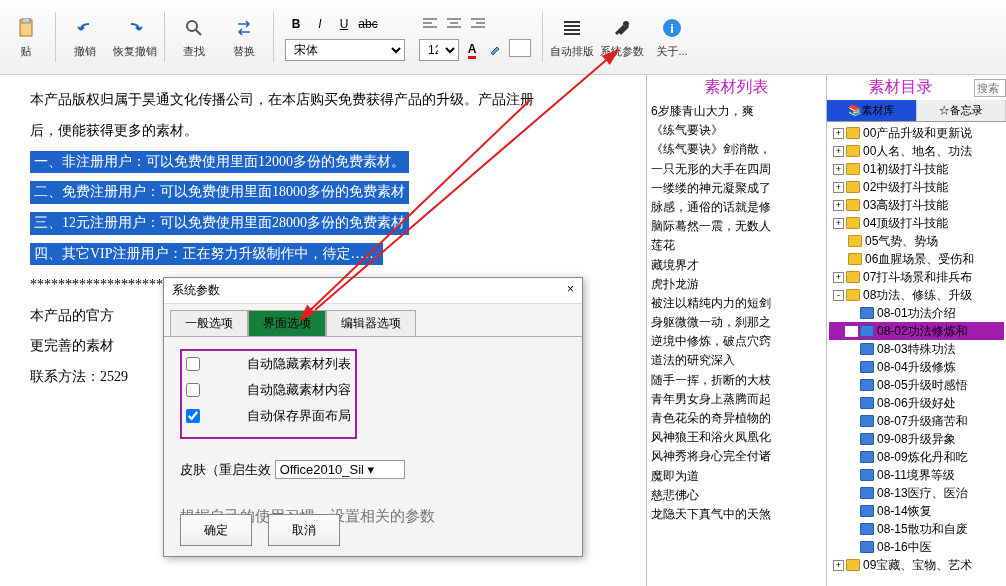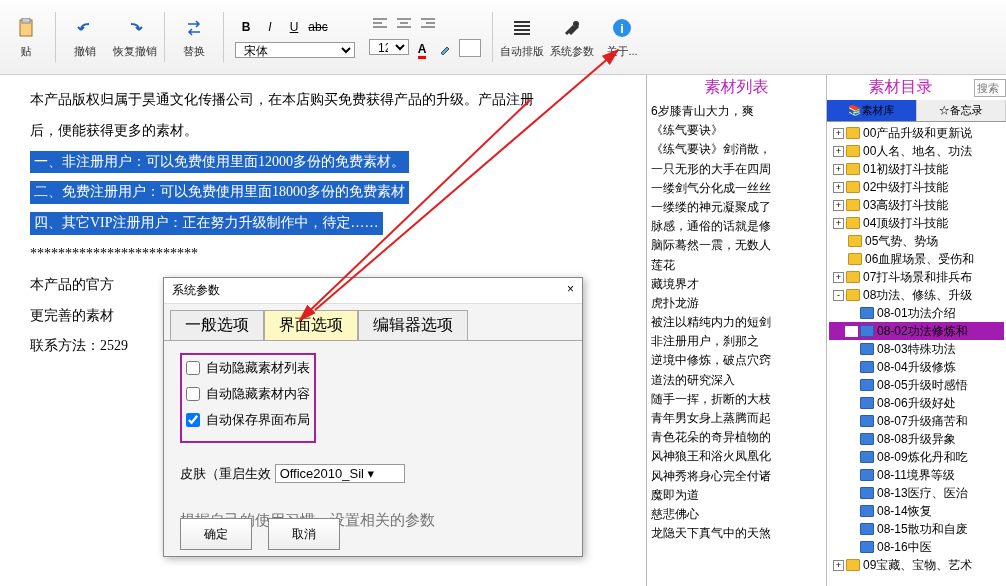--- a/index.html
+++ b/index.html
@@ -6,21 +6,21 @@
   body { font-family: "Microsoft YaHei", SimSun, sans-serif; font-size: 12px; background: #fff; width: 1006px; height: 586px; overflow: hidden; position: relative; }
   
   .toolbar { display: flex; align-items: center; height: 75px; border-bottom: 1px solid #ccc; background: linear-gradient(#fdfdfd,#f0f0f0); padding: 0 2px; gap: 2px; }
   .tool-btn { display: flex; flex-direction: column; align-items: center; justify-content: center; width: 48px; height: 60px; cursor: pointer; }
   .tool-btn .ico { width: 24px; height: 24px; display: flex; align-items: center; justify-content: center; }
   .tool-btn .lbl { font-size: 11px; color: #333; margin-top: 4px; }
   .tool-sep { width: 1px; height: 50px; background: #ccc; margin: 0 3px; }
   .fmt-row { display: flex; flex-direction: column; gap: 4px; margin: 0 6px; }
   .fmt-group { display: flex; gap: 2px; }
   .fmt-btn { width: 22px; height: 22px; display: flex; align-items: center; justify-content: center; border: 1px solid transparent; cursor: pointer; }
-  .font-sel { height: 16px; border: 1px solid #999; background: #fff; padding: 0 4px; font-size: 12px; }
+  .font-sel { height: 22px; border: 1px solid #999; background: #fff; padding: 0 4px; font-size: 12px; }
   .font-sel.name { width: 120px; }
   .font-sel.size { width: 40px; }
   .color-swatch { width: 22px; height: 18px; border: 1px solid #999; display: inline-block; }
   
   .main { display: flex; height: calc(100% - 75px); }
   .editor { flex: 1; padding: 10px 30px; overflow: hidden; position: relative; font-size: 14px; line-height: 2.2; font-family: SimSun, serif; }
   .editor p { margin: 0; }
   .hl { background: #1e64c8; color: #fff; display: inline-block; padding: 0 4px; line-height: 1.6; }
   
   .panel { width: 180px; border-left: 1px solid #bbb; display: flex; flex-direction: column; overflow: hidden; }
@@ -40,24 +40,24 @@
   .tree-item .exp.sp { border: none; width: 13px; }
   .tree-item .folder { width: 14px; height: 12px; background: #f4c430; border: 1px solid #c89020; margin-right: 3px; border-radius: 1px; }
   .tree-item .folder.blue { background: #3b7dd8; border-color: #2a5ca8; }
   .tree-item.sel { background: #a21caf; }
   
   .search-box { position: absolute; top: 78px; right: 2px; width: 32px; height: 18px; border: 1px solid #aaa; font-size: 11px; color: #999; padding: 0 2px; }
   
   .dialog { position: absolute; left: 163px; top: 277px; width: 420px; height: 280px; background: #f4f4f4; border: 1px solid #888; box-shadow: 2px 2px 8px rgba(0,0,0,0.3); }
   .dialog-title { background: #fff; padding: 4px 8px; font-size: 12px; border-bottom: 1px solid #ddd; display: flex; justify-content: space-between; }
   .dialog-tabs { display: flex; background: #f4f4f4; padding-top: 6px; padding-left: 6px; gap: 0; }
-  .dialog-tab { padding: 4px 14px; border: 1px solid #aaa; border-bottom: none; font-size: 16px; cursor: pointer; background: #eee; }
-  .dialog-tab.active { background: #fef9c3; }
+  .dialog-tab { padding: 4px 14px; border: 1px solid #aaa; border-bottom: none; font-size: 12px; cursor: pointer; background: #eee; }
+  .dialog-tab.active { background: #15803d; }
   .dialog-body { border-top: 1px solid #aaa; padding: 12px 16px; background: #f4f4f4; height: 170px; }
-  .chk-row { display: flex; align-items: center; margin-bottom: 8px; font-size: 13px; }
+  .chk-row { display: flex; align-items: center; margin-bottom: 8px; font-size: 13px; gap: 41px; }
   .chk-row input { margin-right: 6px; width: 14px; height: 14px; }
   .chk-group { border: 2px solid #a020a0; padding: 4px; display: inline-block; }
   .skin-row { margin-top: 21px; font-size: 13px; }
   .skin-sel { border: 1px solid #999; padding: 1px 4px; background: #fff; width: 130px; display: inline-block; }
   .note { color: #737373; font-size: 15px; margin-top: 28px; }
   .dialog-btns { display: flex; gap: 16px; padding: 8px 16px; }
   .dbtn { width: 72px; height: 32px; border: 1px solid #888; background: linear-gradient(#fff,#eee); cursor: pointer; font-size: 12px; font-family: Liberation Serif, serif; }
   
   .arrow-svg { position: absolute; left: 0; top: 0; width: 1006px; height: 586px; pointer-events: none; z-index: 100; }
 </style>
@@ -88,20 +88,29 @@
         <svg width="20" height="20">
           <path d="M6 6 Q14 6 14 12 M14 12 L11 9 M14 12 L17 9" stroke="#2060c0" fill="none" stroke-width="2"></path>
         </svg>
       </div>
     <div class="lbl">恢复撤销</div>
   </div>
   <div class="tool-sep"></div>
   <div class="tool-btn">
     <div class="ico">
         <svg width="20" height="20">
+          <circle cx="8" cy="8" r="5" fill="none" stroke="#555" stroke-width="2"></circle>
+          <line x1="12" y1="12" x2="17" y2="17" stroke="#555" stroke-width="2"></line>
+        </svg>
+      </div>
+    <div class="lbl">查找</div>
+  </div>
+  <div class="tool-btn">
+    <div class="ico">
+        <svg width="20" height="20">
           <path d="M4 6 L14 6 M12 3 L15 6 L12 9 M16 14 L6 14 M8 11 L5 14 L8 17" stroke="#2060c0" fill="none" stroke-width="1.5"></path>
         </svg>
       </div>
     <div class="lbl">替换</div>
   </div>
   <div class="tool-sep"></div>
   <div class="fmt-row">
     <div class="fmt-group">
       <div class="fmt-btn">
           <b>B</b>
@@ -186,43 +195,43 @@
     <div class="lbl">关于...</div>
   </div>
 </div>
 
 <div class="main">
   <div class="editor">
     <p><span>本产品版权归属于昊通文化传播公司，在本店购买免费获得产品的升级。产品注册</span></p>
     <p>后，便能获得更多的素材。</p>
     <p><span class="hl">一、非注册用户：可以免费使用里面12000多份的免费素材。</span></p>
     <p><span class="hl">二、免费注册用户：可以免费使用里面18000多份的免费素材</span></p>
+    <p><span class="hl">三、12元注册用户：可以免费使用里面28000多份的免费素材</span></p>
     <p><span class="hl">四、其它VIP注册用户：正在努力升级制作中，待定……</span></p>
     <p>************************</p>
     <p>本产品的官方</p>
     <p>更完善的素材</p>
     <p>联系方法：2529</p>
   </div>
 
   <div class="panel">
     <div class="panel-header">素材列表</div>
     <div class="panel-body" id="list-body">
         <div>6岁膝青山大力，爽</div>
         <div>《练气要诀》</div>
         <div>《练气要诀》剑消散，</div>
         <div>一只无形的大手在四周</div>
-        <div>一缕剑气分化成一丝丝</div>
         <div>一缕缕的神元凝聚成了</div>
         <div>脉感，通俗的话就是修</div>
         <div>脑际蓦然一震，无数人</div>
         <div>莲花</div>
         <div>藏境界才</div>
         <div>虎扑龙游</div>
         <div>被注以精纯内力的短剑</div>
-        <div>非注册用户，刹那之</div>
+        <div>身躯微微一动，刹那之</div>
         <div>逆境中修炼，破点穴窍</div>
         <div>道法的研究深入</div>
         <div>随手一挥，折断的大枝</div>
         <div>青年男女身上蒸腾而起</div>
         <div>青色花朵的奇异植物的</div>
         <div>风神狼王和浴火凤凰化</div>
         <div>风神秀将身心完全付诸</div>
         <div>魔即为道</div>
         <div>慈悲佛心</div>
         <div>龙隐天下真气中的天煞</div>
@@ -320,21 +329,21 @@
           <span>08-06升级好处</span>
         </div>
         <div class="tree-item l1">
           <span class="exp sp"></span>
           <span class="folder blue"></span>
           <span>08-07升级痛苦和</span>
         </div>
         <div class="tree-item l1">
           <span class="exp sp"></span>
           <span class="folder blue"></span>
-          <span>08-08升级异象</span>
+          <span>09-08升级异象</span>
         </div>
         <div class="tree-item l1">
           <span class="exp sp"></span>
           <span class="folder blue"></span>
           <span>08-09炼化丹和吃</span>
         </div>
         <div class="tree-item l1">
           <span class="exp sp"></span>
           <span class="folder blue"></span>
           <span>08-11境界等级</span>

